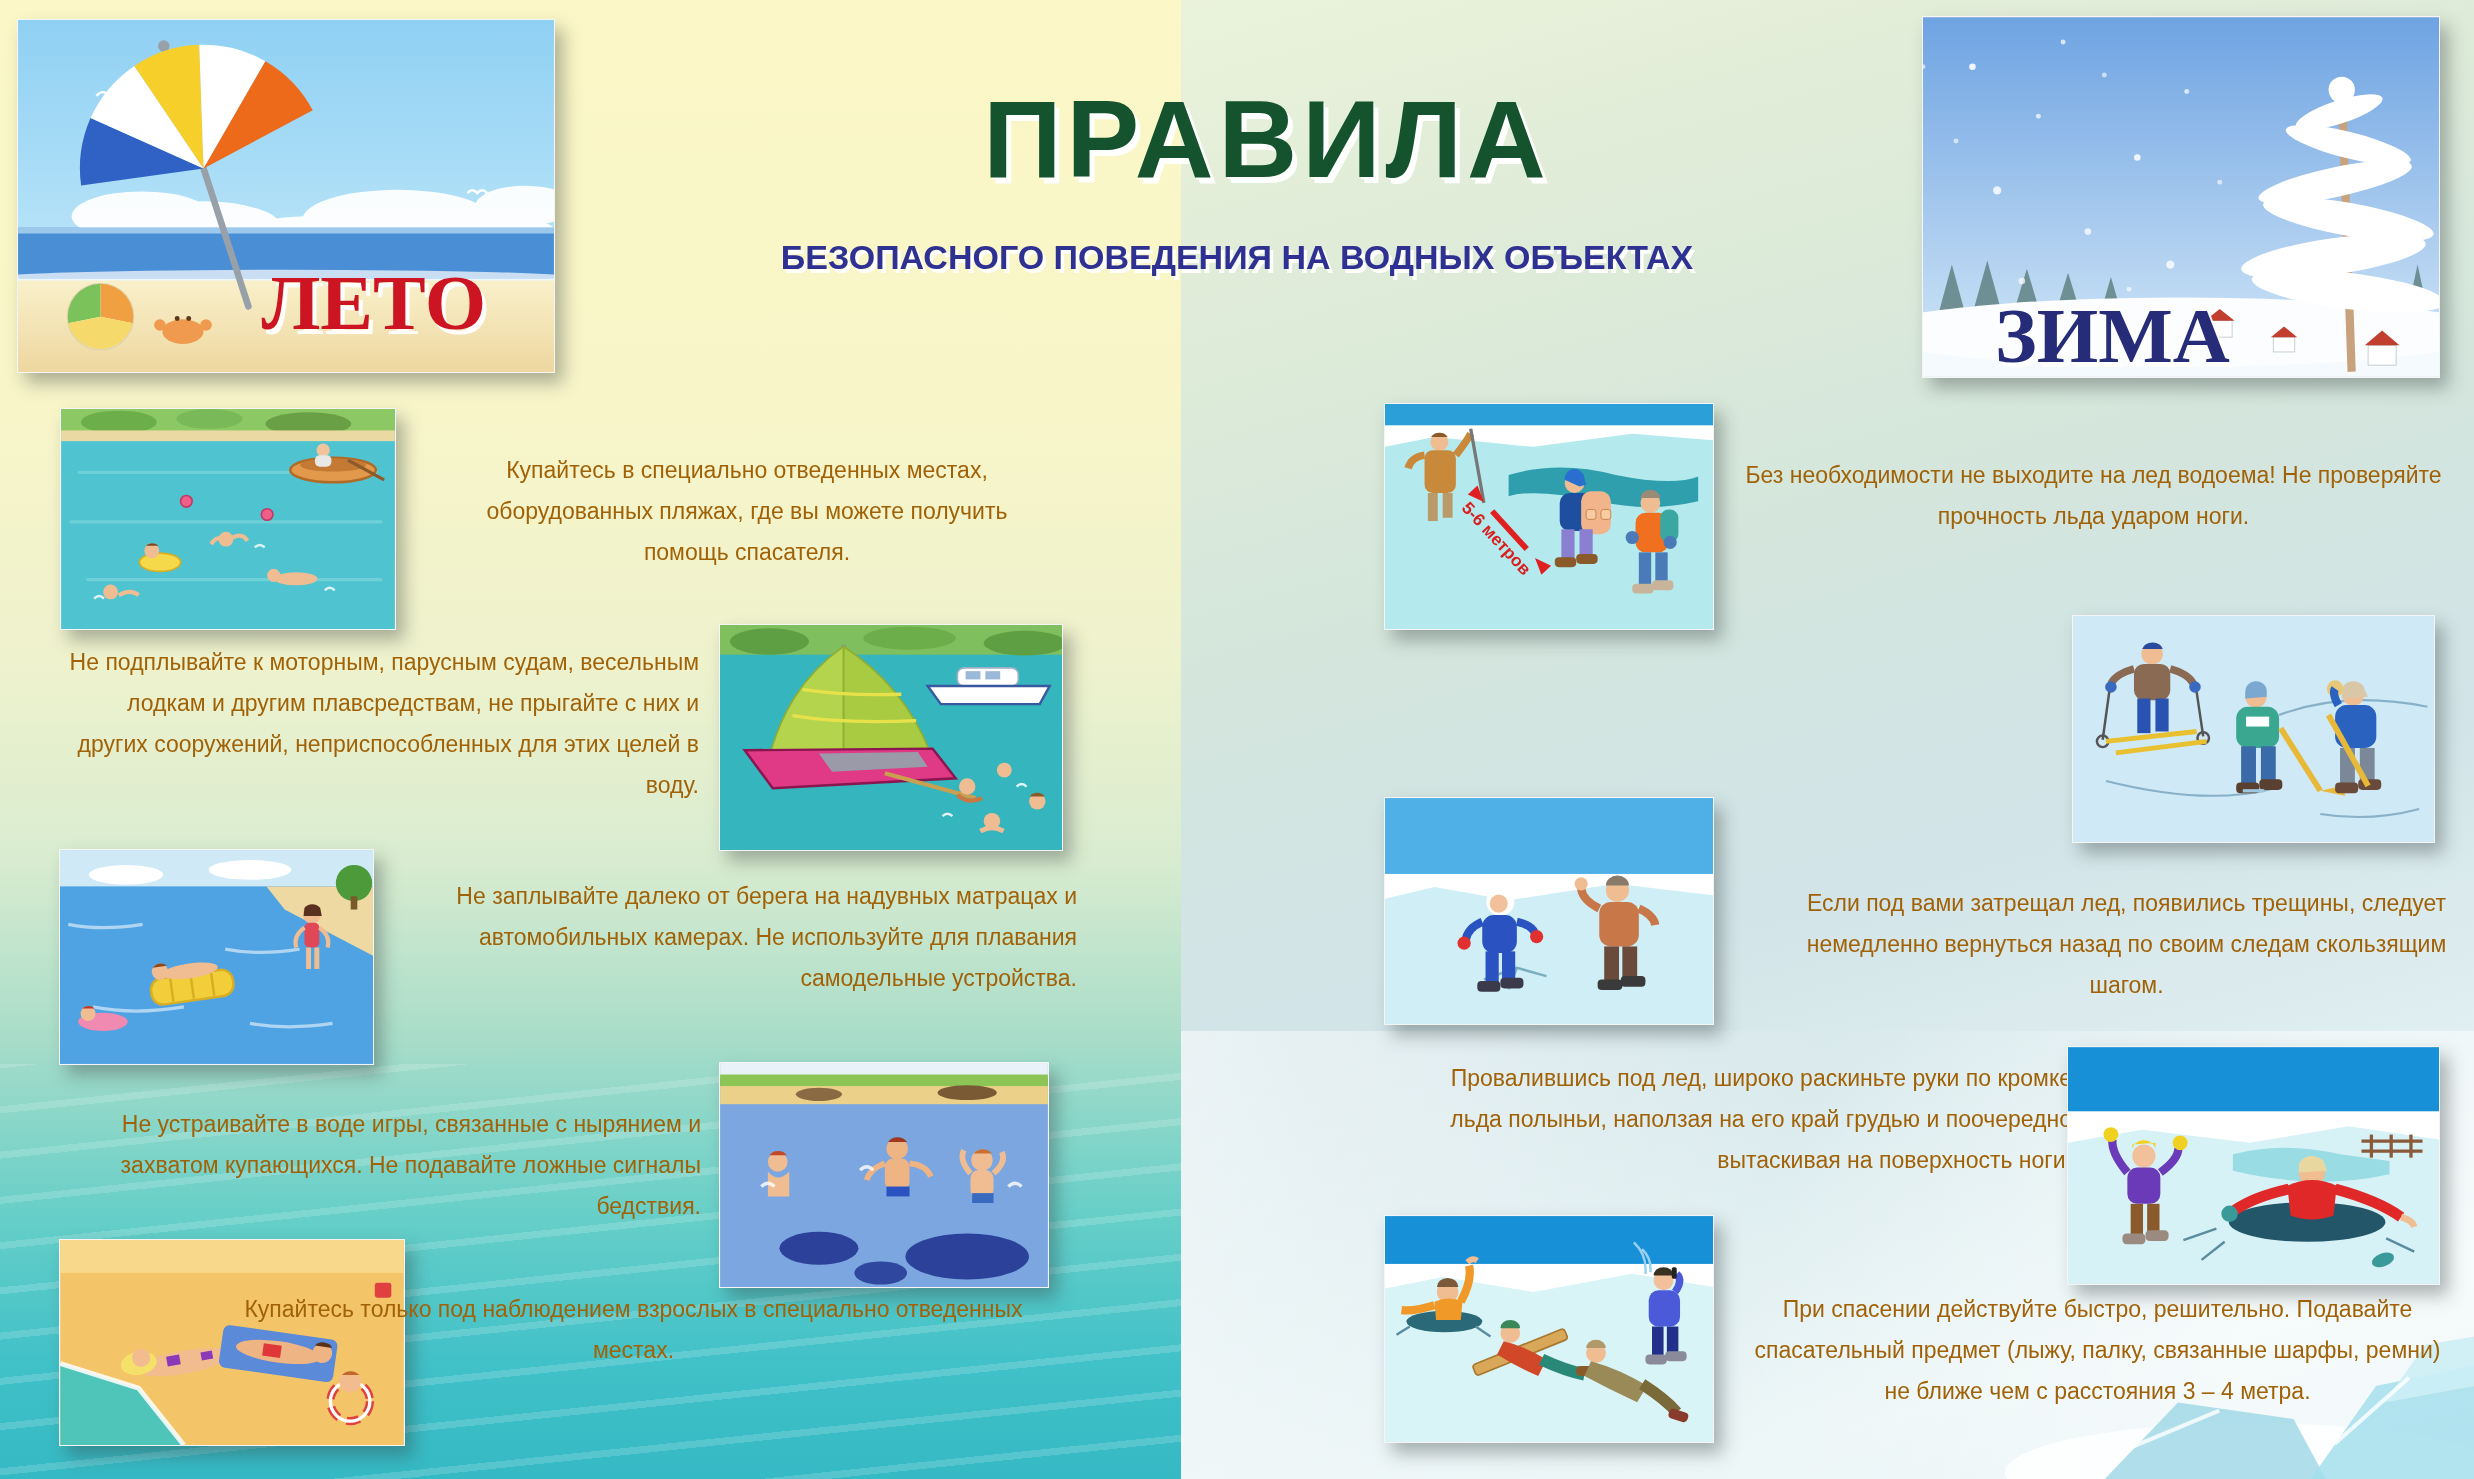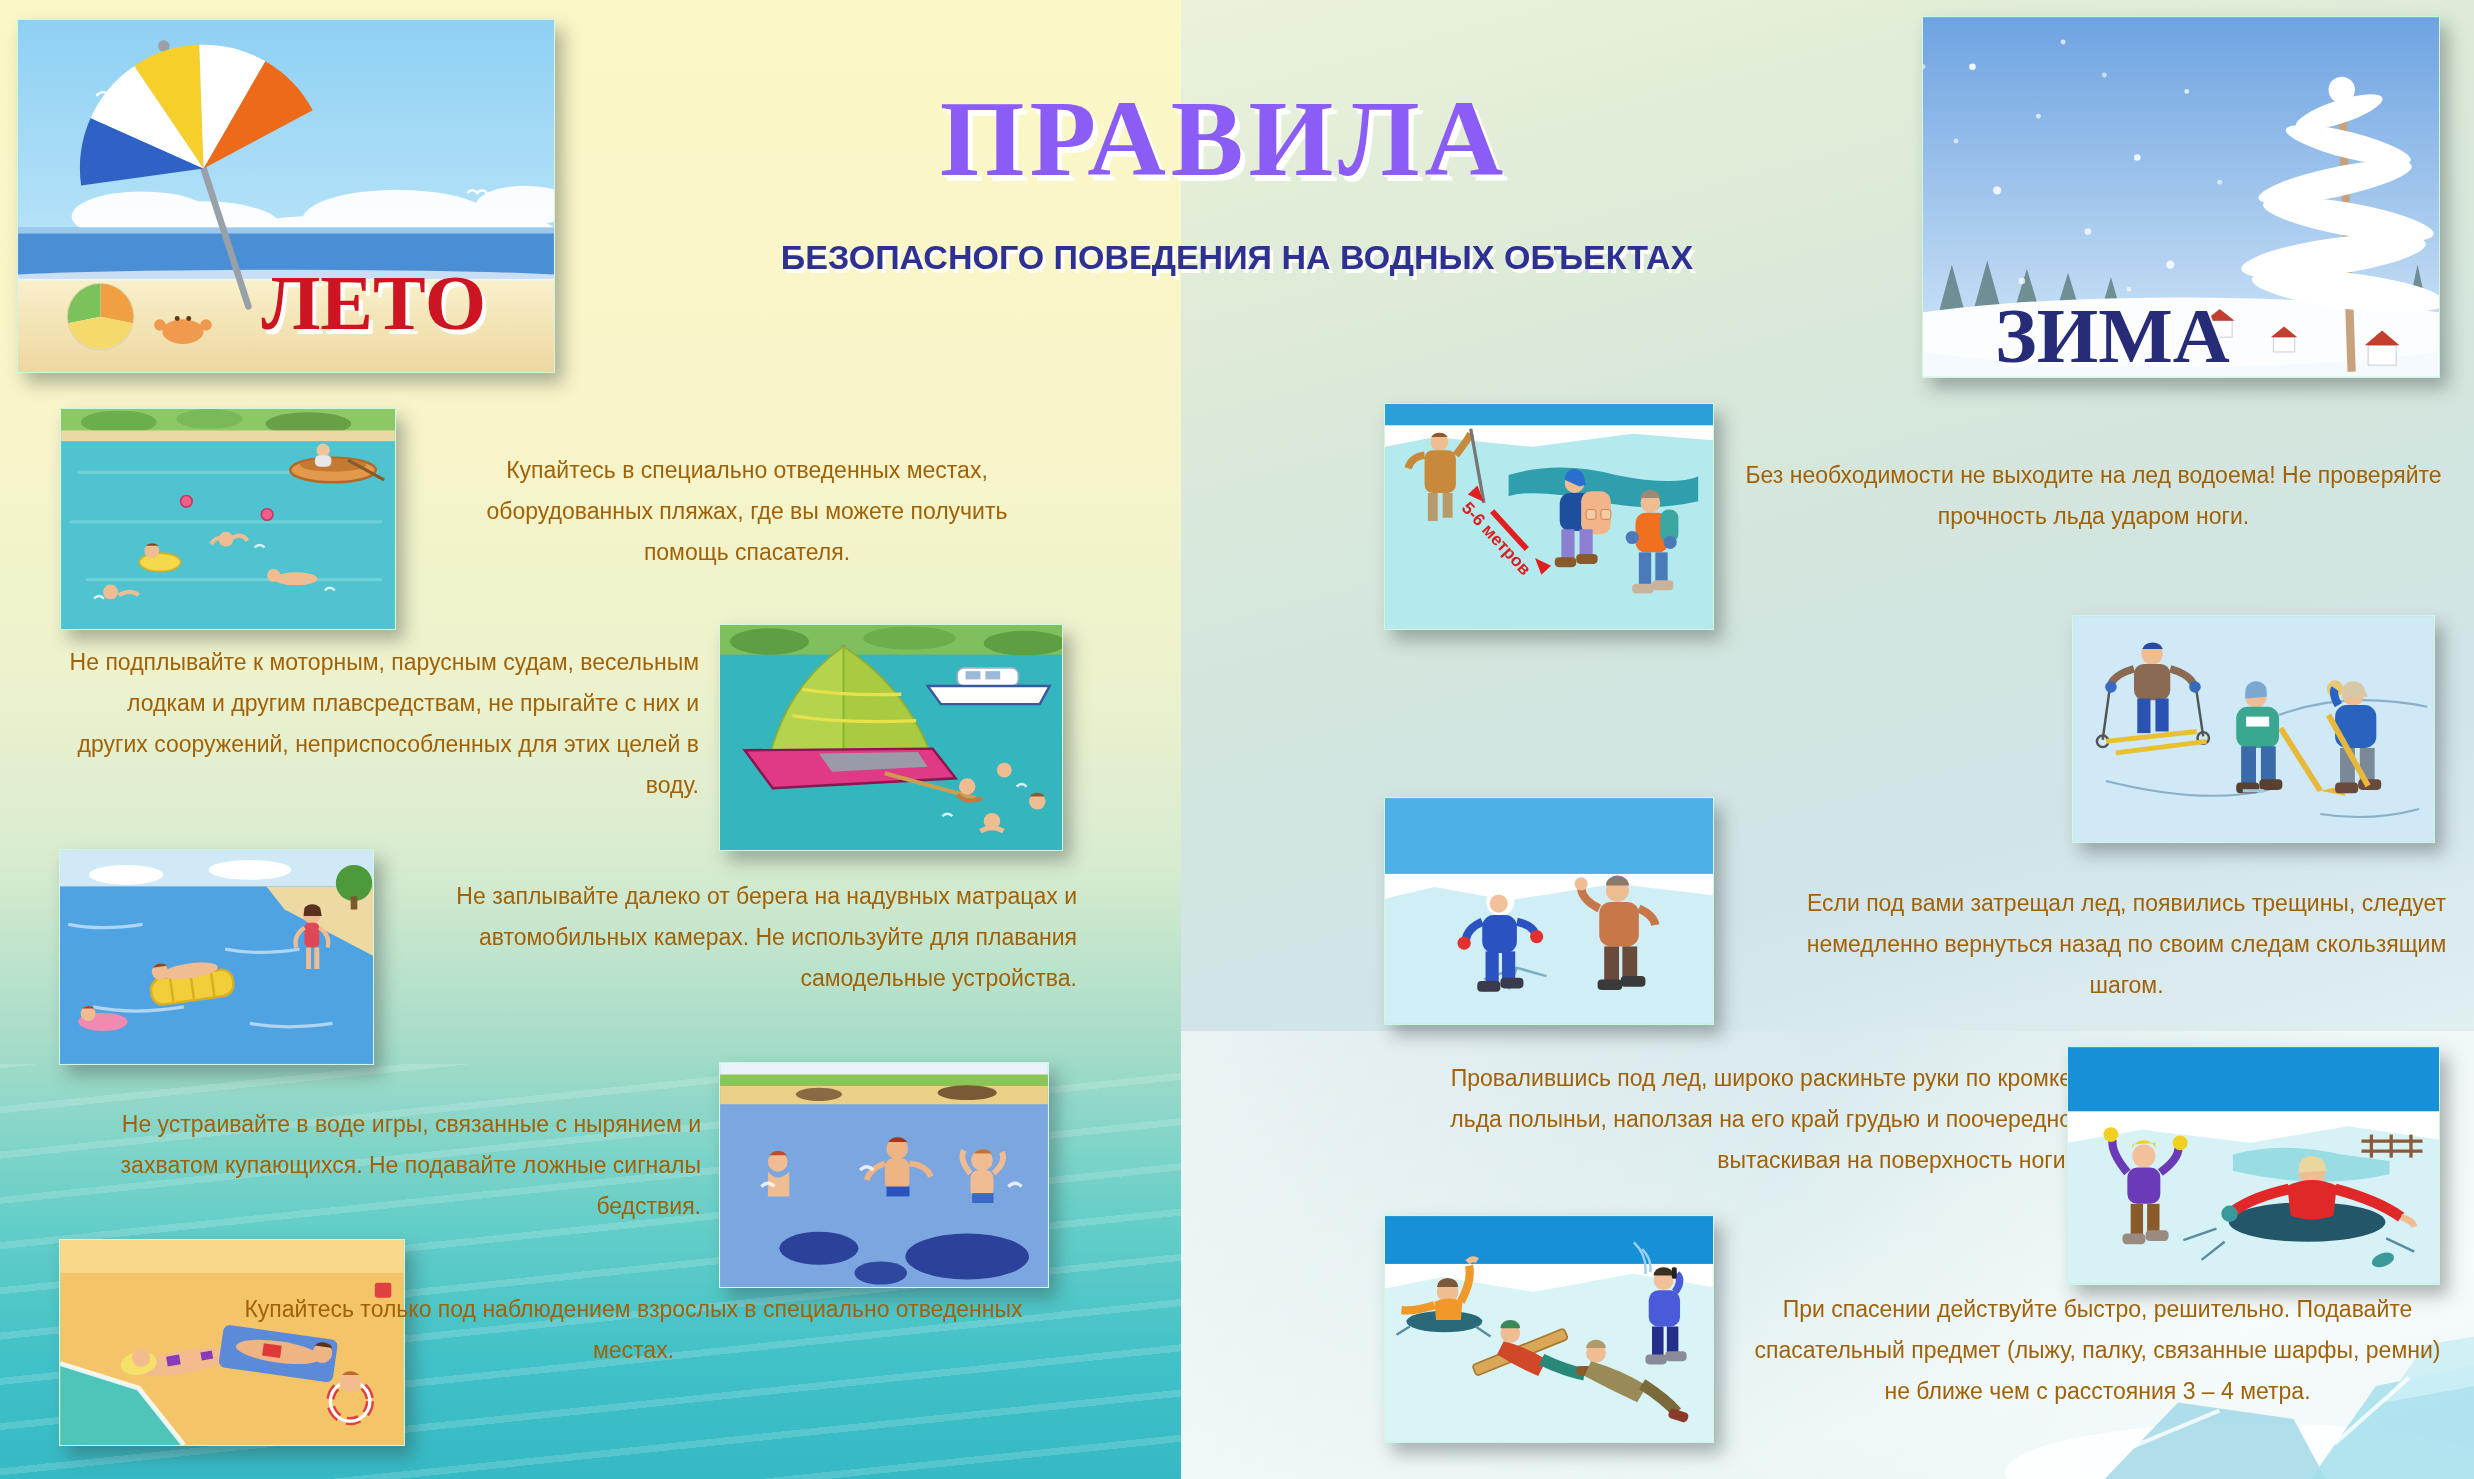--- a/index.html
+++ b/index.html
@@ -11,29 +11,29 @@
   .bg-right{position:absolute;left:1181px;top:0;width:1293px;height:1480px;
     background:linear-gradient(165deg,#eaf2da 0%,#dcead8 22%,#d3e5dd 40%,#d2e4e8 58%,
                #dfeef0 74%,#ecf6f7 88%,#e3f2f4 100%);}
   .water-streaks{position:absolute;left:0;top:1064px;width:1181px;height:416px;
     background:repeating-linear-gradient(-6deg,rgba(255,255,255,0) 0 38px,
                rgba(255,255,255,.16) 38px 45px);}
   .snow-sheen{position:absolute;left:1181px;top:1031px;width:1293px;height:449px;
     background:linear-gradient(110deg,rgba(255,255,255,.55) 0%,rgba(255,255,255,0) 45%,
                rgba(255,255,255,.5) 80%);}
   .floe{position:absolute;}
-  .title{position:absolute;left:564px;top:76px;width:1320px;text-align:center;
-    font-size:109px;font-weight:800;letter-spacing:5px;color:#8b5cf6;
-    text-shadow:5px 5.8px 0 rgba(255,255,255,.95),1.6px 1.6px 0 rgba(255,255,255,.8);font-family:Liberation Serif, serif;}
+  .title{position:absolute;left:607px;top:76px;width:1320px;text-align:center;
+    font-size:109px;font-weight:800;letter-spacing:5px;color:#14532d;
+    text-shadow:5px 5.8px 0 rgba(255,255,255,.95),1.6px 1.6px 0 rgba(255,255,255,.8);}
   .subtitle{position:absolute;left:536px;top:238px;width:1402px;text-align:center;
     font-size:34px;font-weight:800;color:#2e3192;letter-spacing:0px;
     text-shadow:3.3px 4.1px 0 rgba(255,255,255,.95);}
   .rule{position:absolute;font-size:23px;line-height:41px;color:#a16207;font-weight:500;}
   .t-c{text-align:center;} .t-l{text-align:right;} .t-r{text-align:right;}
-  .card{position:absolute;background:#86efac;box-shadow:8.2px 10px 16.5px rgba(50,60,60,.38);
+  .card{position:absolute;background:#e5e5e5;box-shadow:8.2px 10px 16.5px rgba(50,60,60,.38);
         border:0.8px solid rgba(255,255,255,.6);}
   .card svg{display:block;width:100%;height:100%;}
   .season-label{position:absolute;font-family:"Liberation Serif",serif;font-weight:bold;}
   .summer-word{left:244px;top:238px;font-size:79px;color:#cc1422;
     text-shadow:4.1px 5px 0 rgba(255,255,255,.95);}
   .winter-word{left:48px;top:274px;font-size:79px;color:#272c78;
     text-shadow:4.1px 5px 0 rgba(255,255,255,.95);margin-left:24px;}
 </style>
 </head>
 <body>

